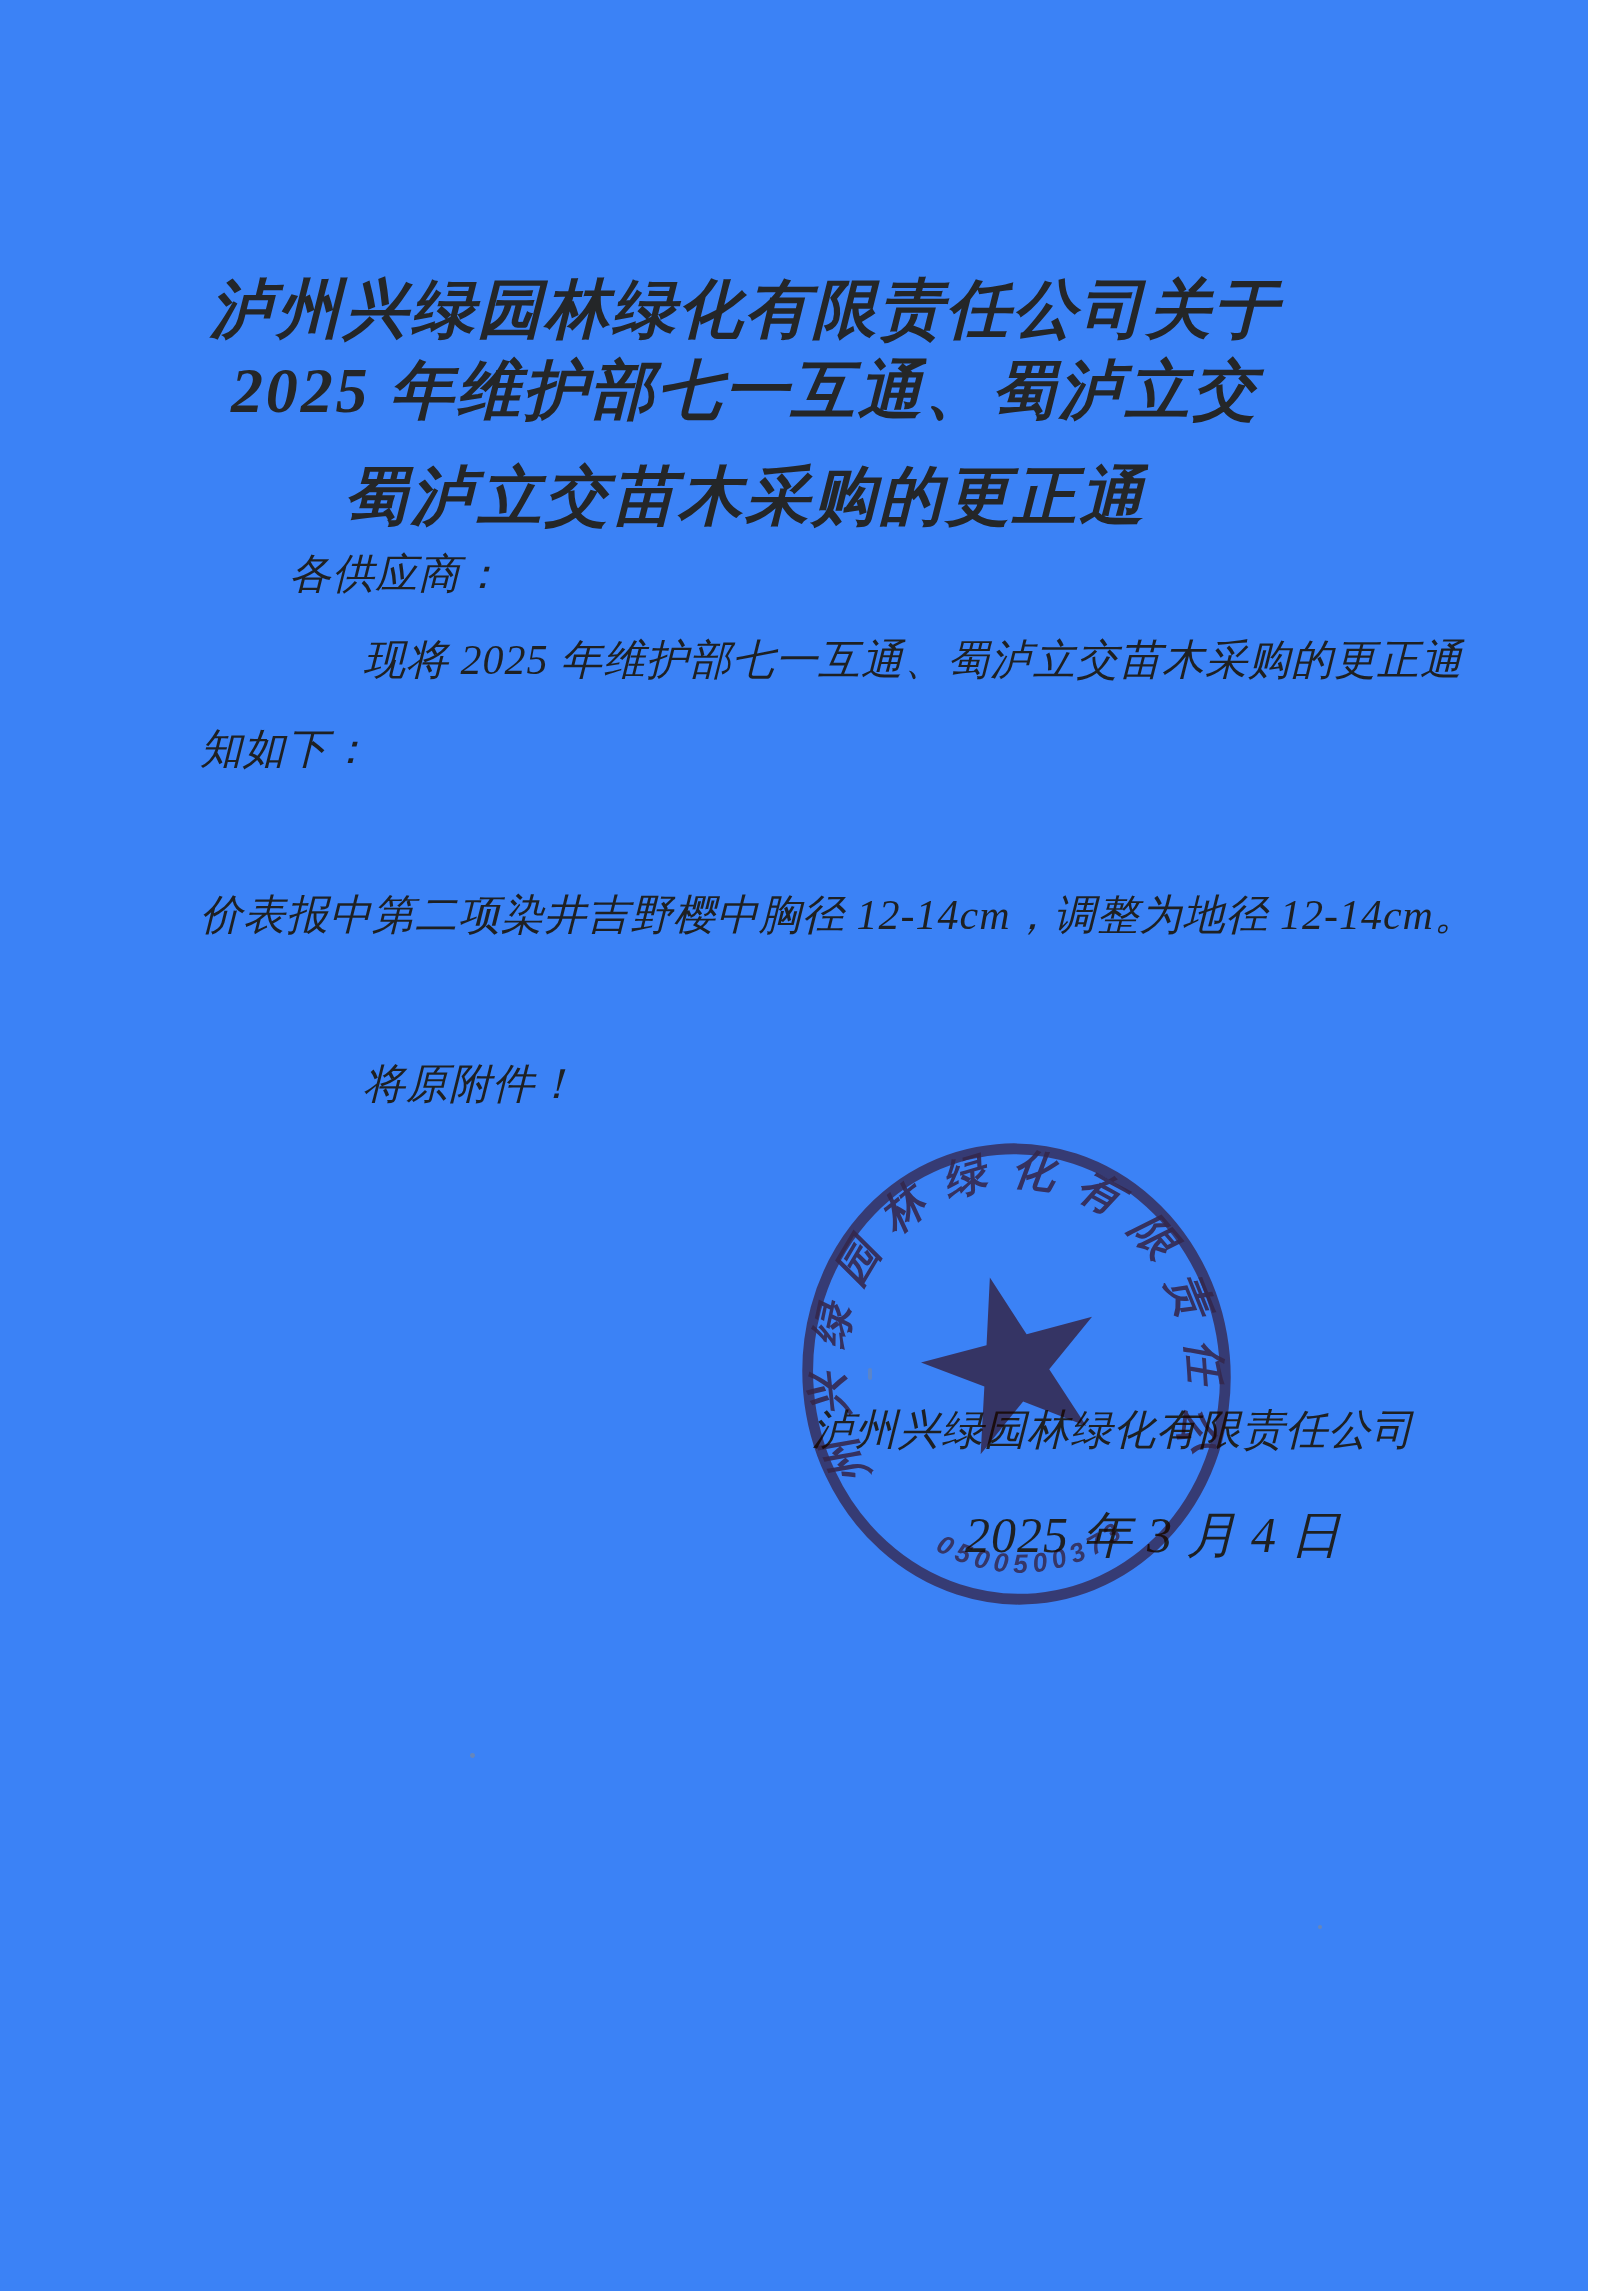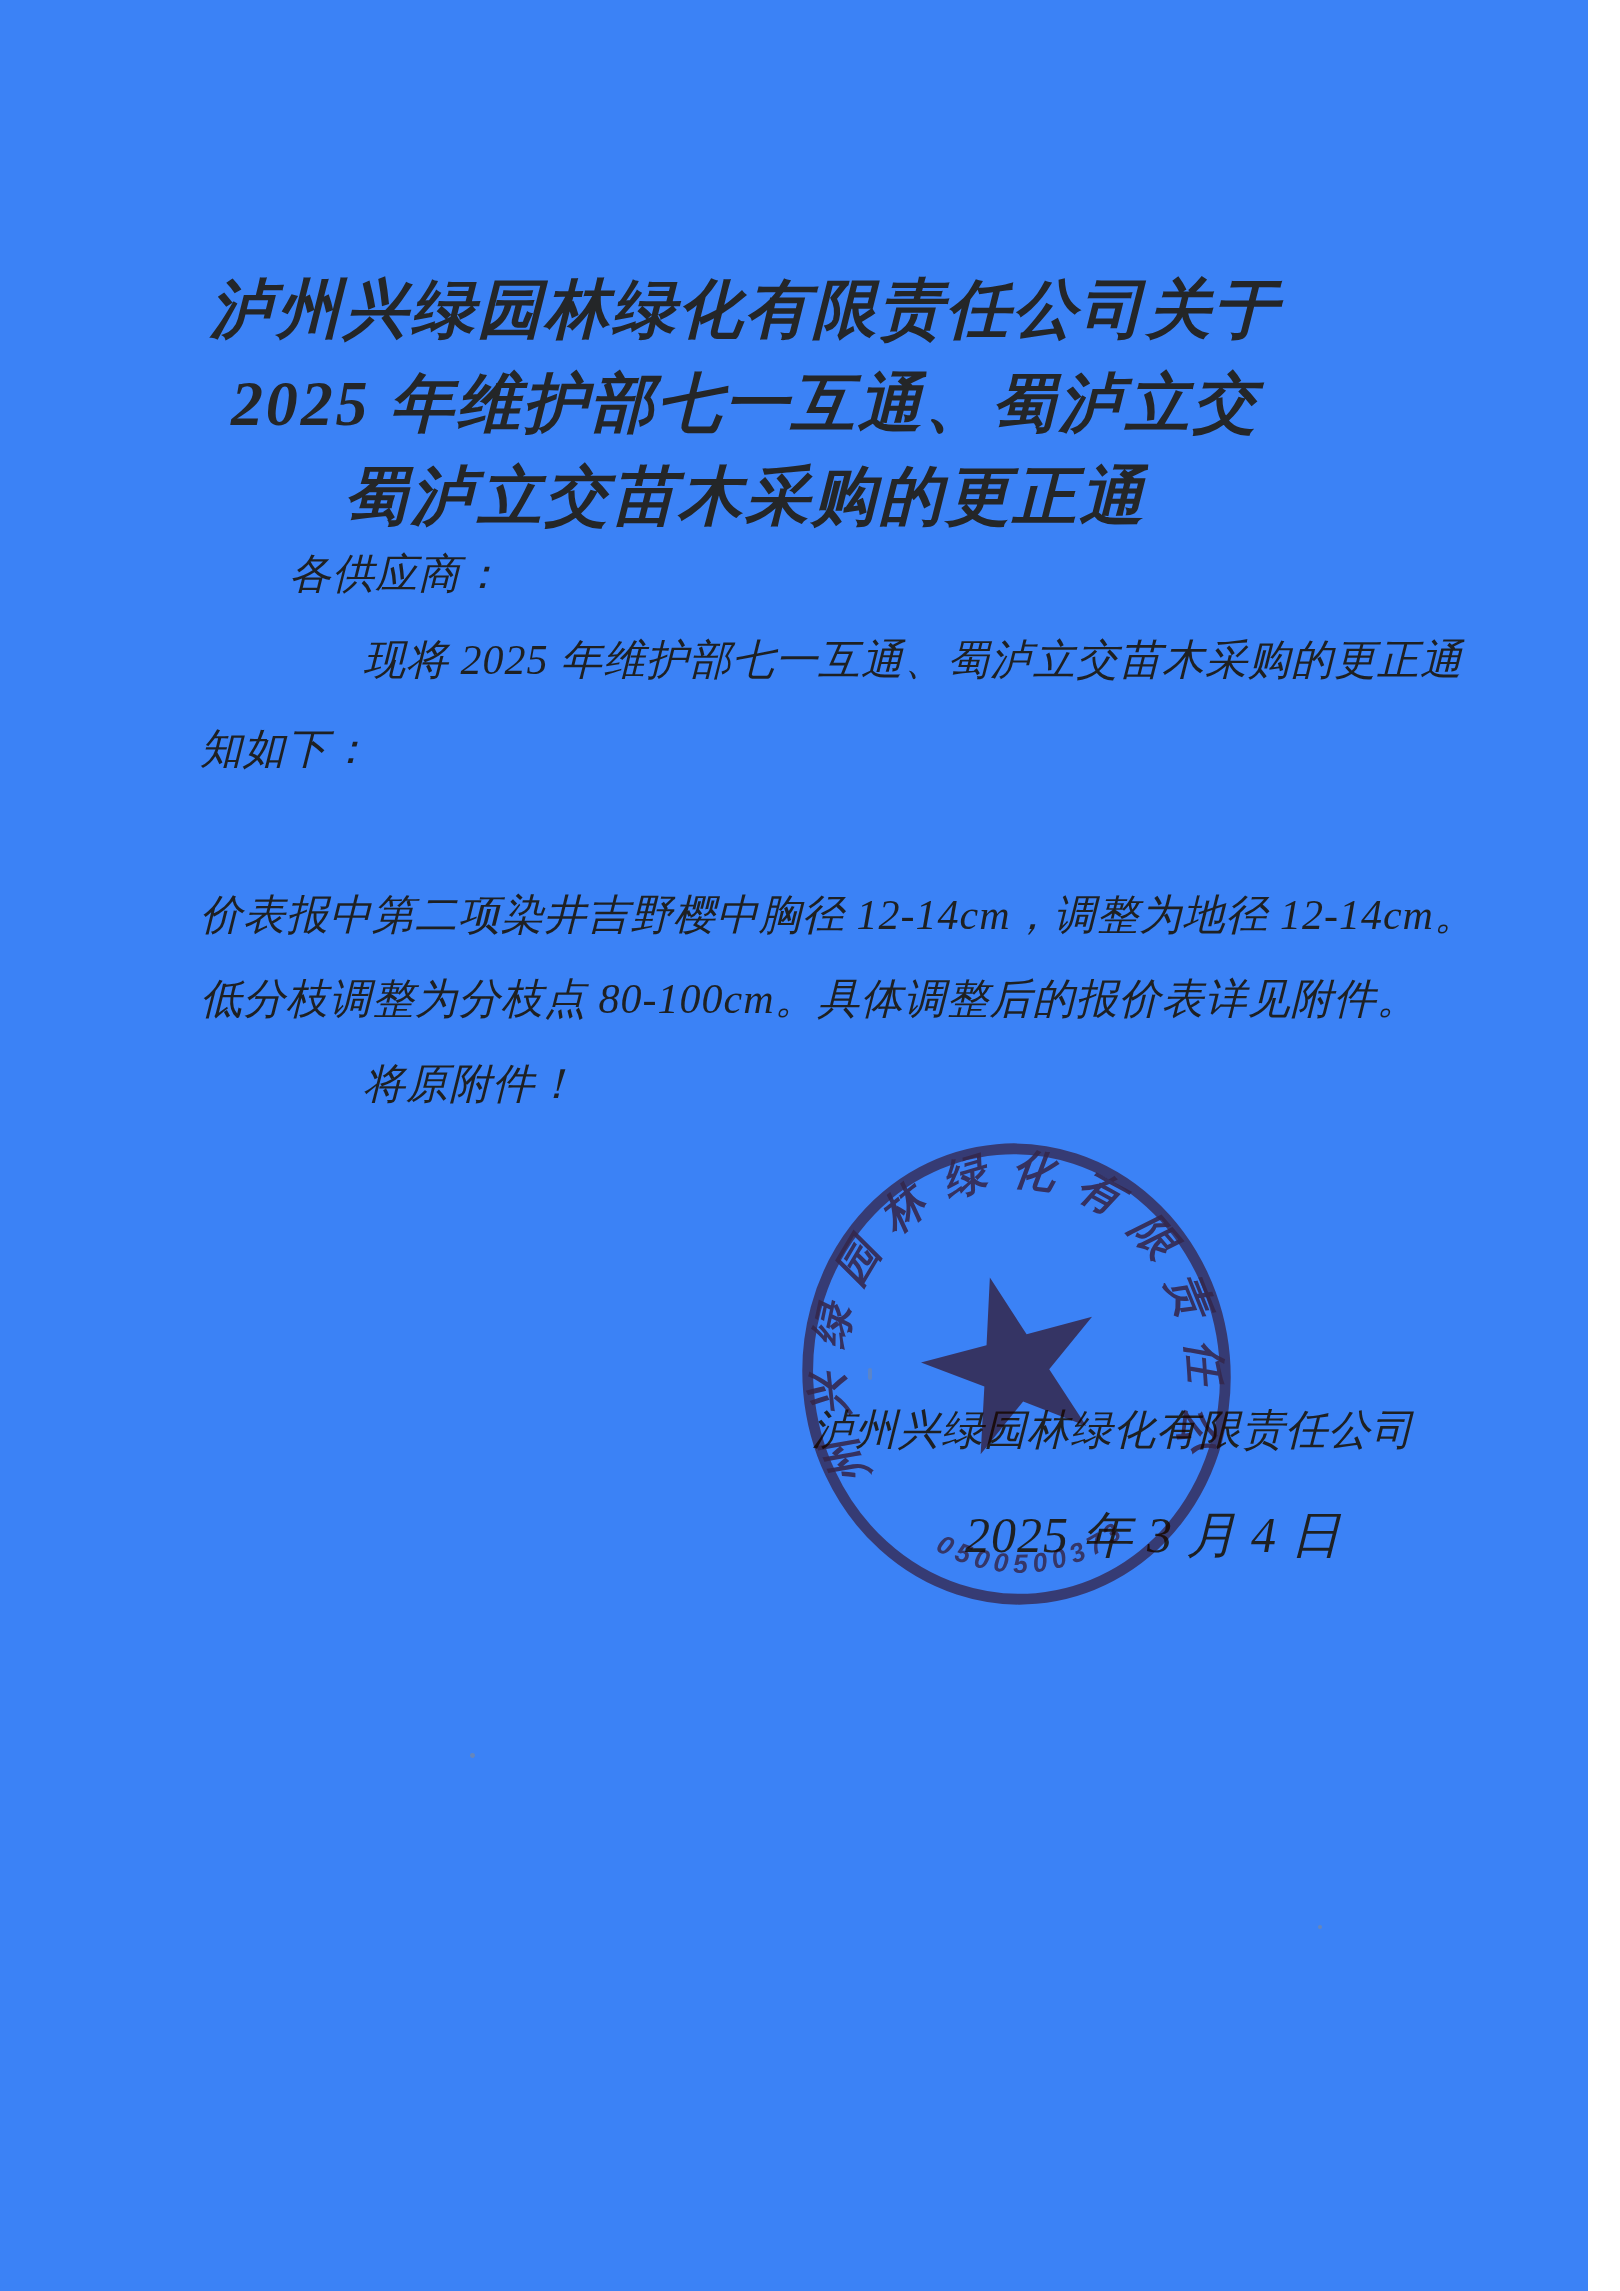--- a/index.html
+++ b/index.html
@@ -17,21 +17,21 @@
     left:59px;width:1372px;
     text-align:center;
     font-size:64px;
     font-weight:700;
     letter-spacing:2.9px;
     line-height:1;
     color:#242628;
     white-space:nowrap;
   }
   .t1{top:278px;}
-  .t2{top:372px;}
+  .t2{top:359px;}
   .t3{top:465px;}
   .body-line{
     position:absolute;
     font-size:42px;
     line-height:1.2;
     color:#1e2022;
     white-space:nowrap;
     letter-spacing:1px;
   }
   .salutation{left:253px;top:549px;margin-left:36px;}
@@ -87,21 +87,20 @@
 
   <div class="title-line t1">泸州兴绿园林绿化有限责任公司关于</div>
   <div class="title-line t2">2025 年维护部七一互通、蜀泸立交</div>
   <div class="title-line t3">蜀泸立交苗木采购的更正通</div>
 
   <div class="body-line salutation">各供应商：</div>
 
   <div class="body-line l-indent p1">现将 2025 年维护部七一互通、蜀泸立交苗木采购的更正通</div>
   <div class="body-line l-flush  p2">知如下：</div>
   <div class="body-line l-flush  p4">价表报中第二项染井吉野樱中胸径 12-14cm，调整为地径 12-14cm。</div>
-  <div class="body-line l-flush  p5">低分枝调整为分枝点 80-100cm。具体调整后的报价表详见附件。</div>
   <div class="body-line l-indent p6">将原附件！</div>
 
   <div class="sig-company">泸州兴绿园林绿化有限责任公司</div>
   <div class="sig-date">2025 年 3 月 4 日</div>
 
   <div class="seal">
     <svg viewBox="0 0 465 495">
       <defs>
         <path id="ringPath" d="M 86.2 358.3 A 178 194 0 1 1 377.8 358.3" fill="none"></path>
         <path id="codePath" d="M 126.5 413.3 A 184 203 0 0 0 337.5 413.3" fill="none"></path>

